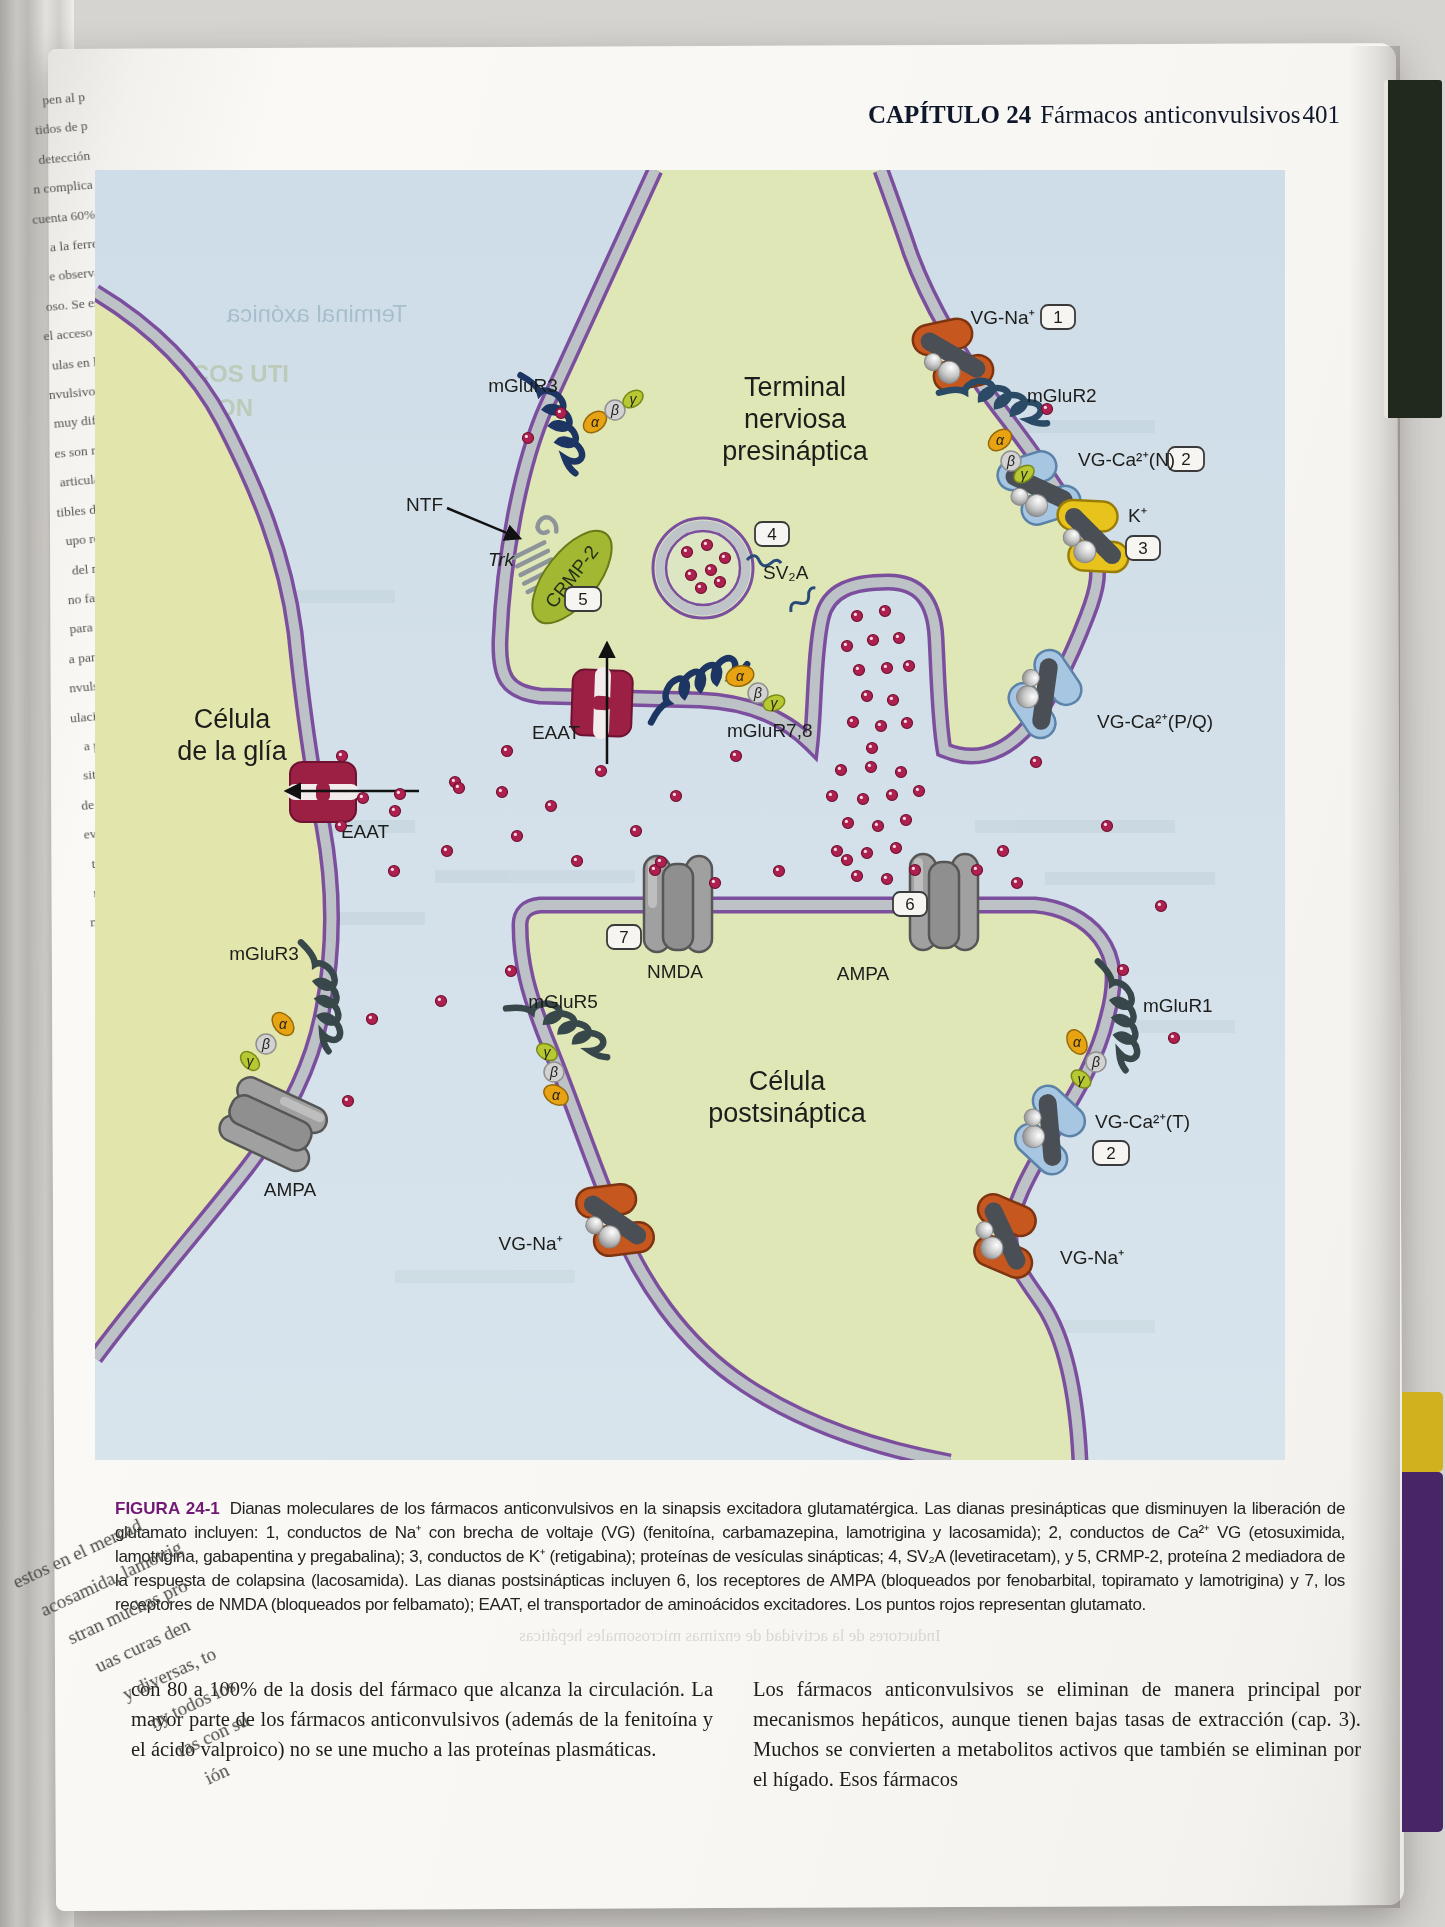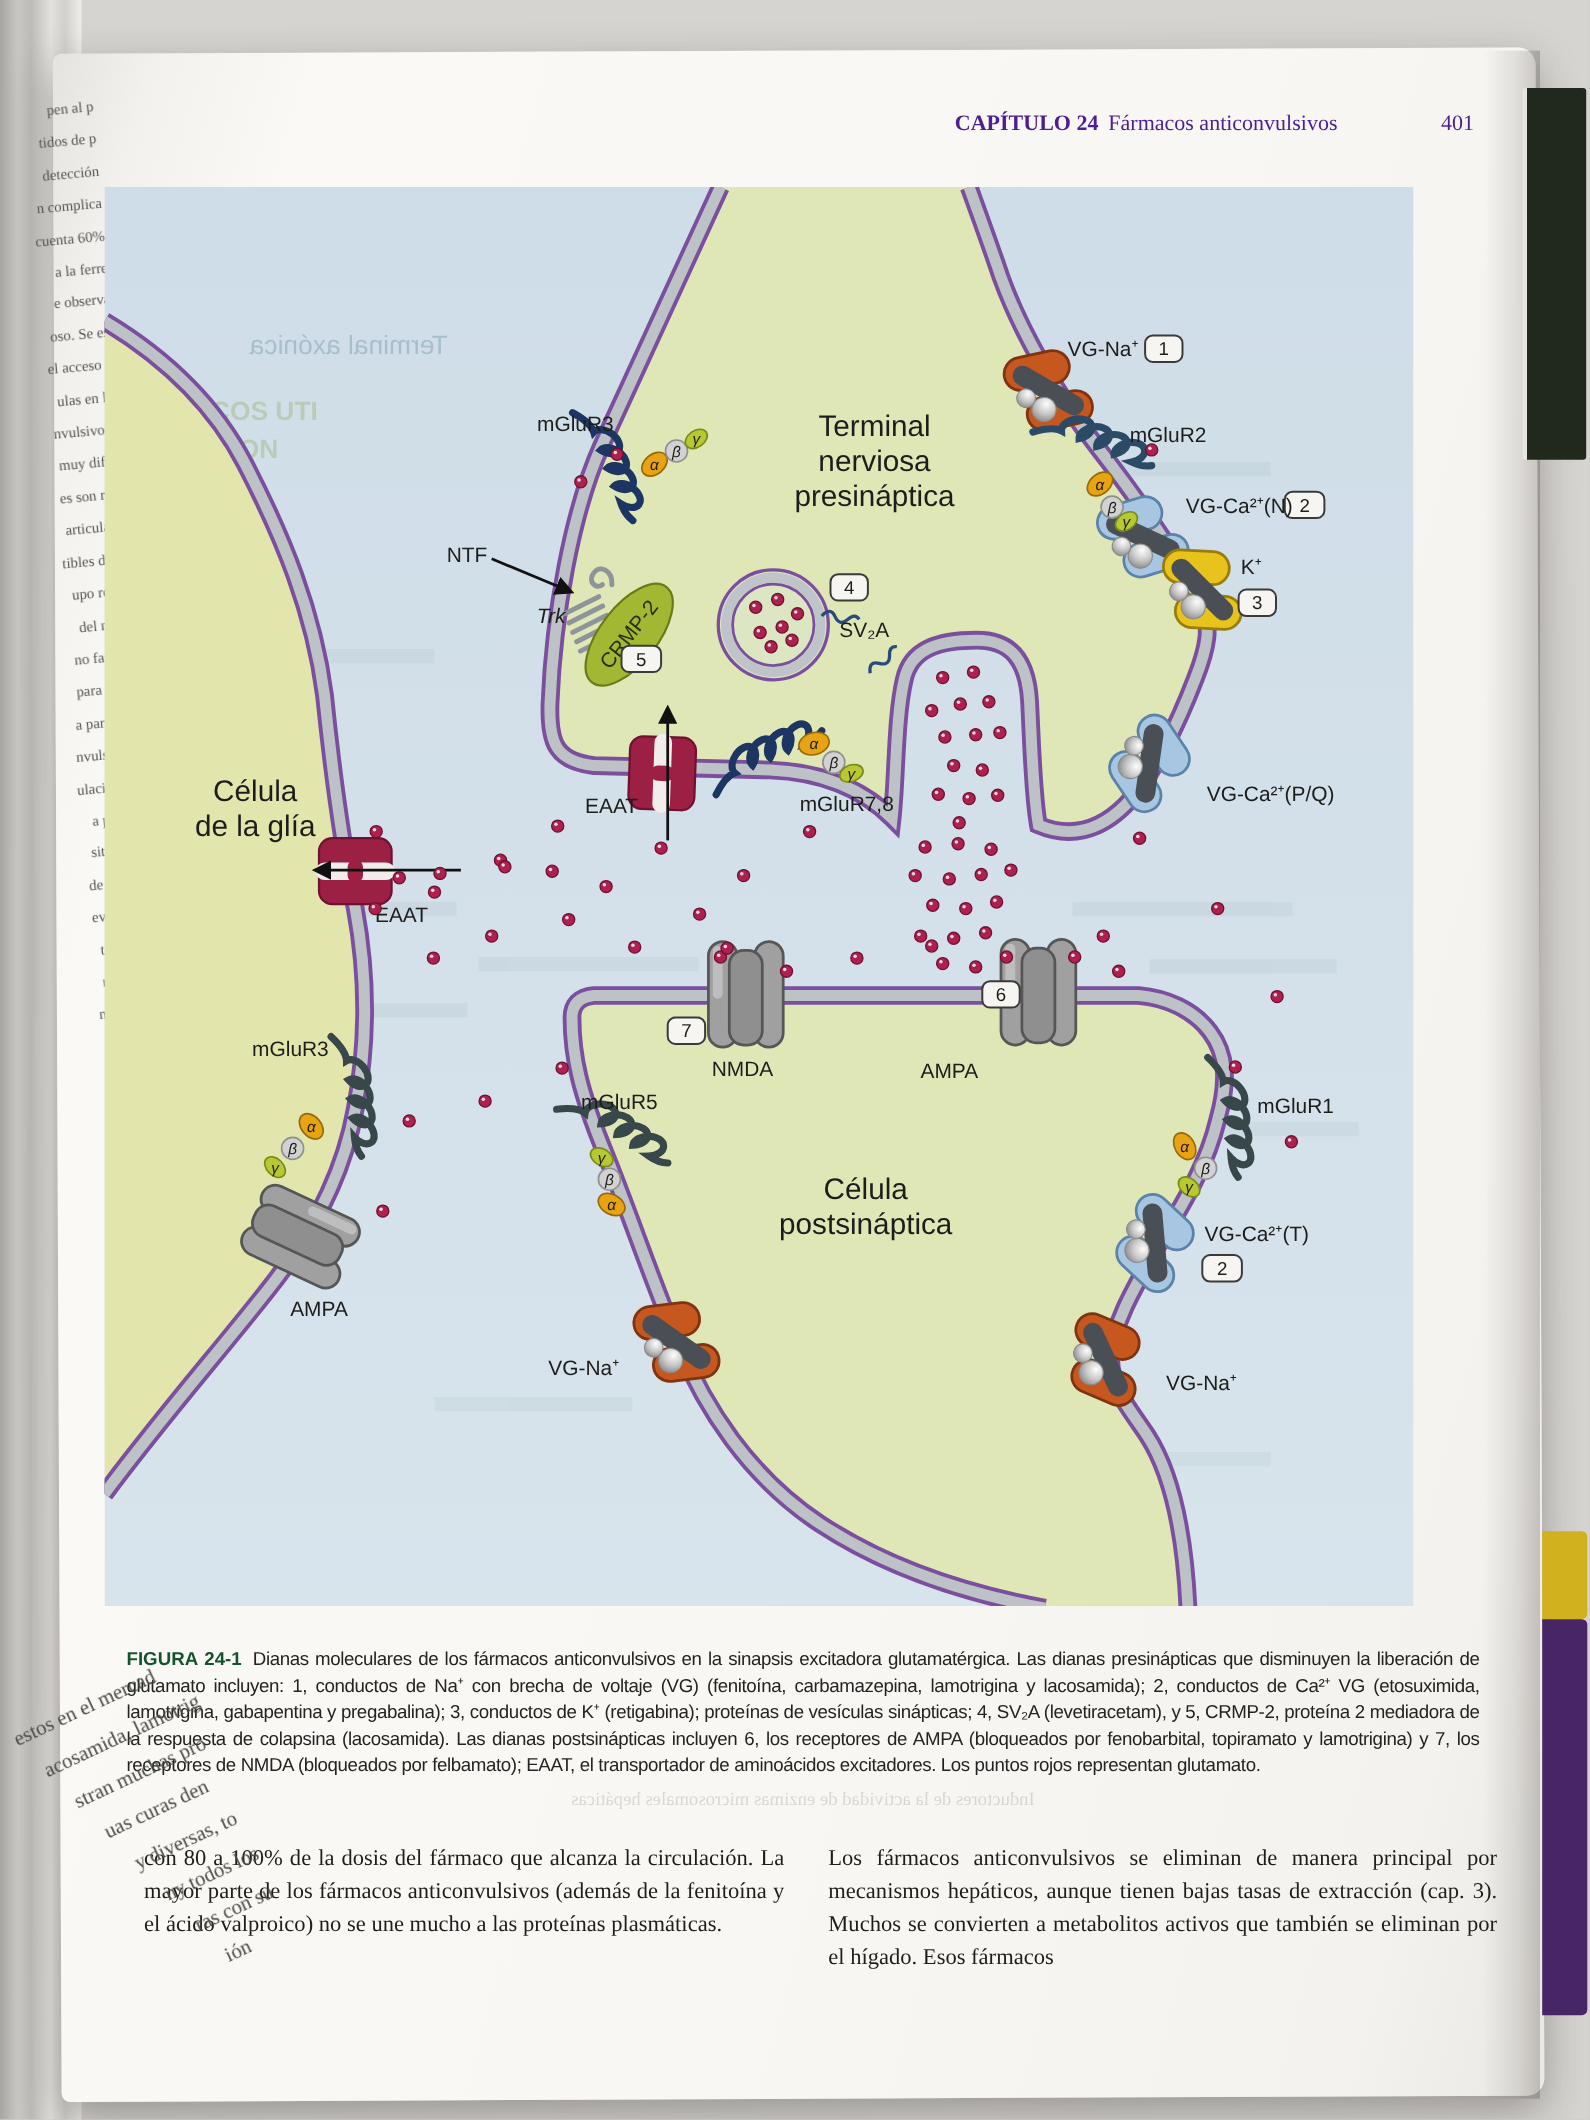--- a/index.html
+++ b/index.html
@@ -14,36 +14,36 @@
     transform:rotate(-0.25deg);}
   .right-shade{position:absolute;left:1348px;top:46px;width:52px;height:1862px;
     background:linear-gradient(90deg,rgba(0,0,0,0),rgba(90,80,70,.14) 60%,rgba(60,50,45,.25));pointer-events:none;}
   .cover-strip{position:absolute;left:1384px;top:80px;width:58px;height:338px;
     background:linear-gradient(90deg,#e7e5df 0 4px,#20291c 4px);border-radius:3px;}
   .tab{position:absolute;left:1402px;width:41px;border-radius:0 5px 5px 0;}
   .tab-yellow{top:1392px;height:80px;background:#d2b11f;}
   .tab-purple{top:1472px;height:360px;background:#472566;}
   
   .header{position:absolute;left:868px;top:101px;width:472px;display:flex;align-items:baseline;
-    font-family:"Liberation Serif",serif;font-size:20px;color:#4c1d95;}
+    font-family:"Liberation Serif",serif;font-size:25px;color:#0f172a;}
   .header .chap{font-weight:bold;margin-right:9px;}
   .header .pnum{margin-left:auto;text-align:center;}
   
   svg.diagram{position:absolute;left:95px;top:170px;display:block;}
   svg text{font-family:"Liberation Sans",sans-serif;fill:#1d1d1b;}
   .lbl{font-size:19px;}
   .lbl-big{font-size:27px;}
   .lbl-it{font-style:italic;}
   .numtxt{font-size:17px;}
   .gk{font-size:14px;font-style:italic;}
   .ghostcap{font-size:24px;font-weight:bold;fill:#8a9a40;opacity:.28;}
   
   .caption{position:absolute;left:115px;top:1480px;width:1230px;
     font-size:17px;line-height:24px;letter-spacing:-0.35px;color:#232321;text-align:justify;}
-  .caption .figlabel{font-weight:bold;color:#14532d;margin-right:10px;letter-spacing:0;}
+  .caption .figlabel{font-weight:bold;color:#701a75;margin-right:10px;letter-spacing:0;}
   .ghost-caption{position:absolute;left:110px;top:1626px;width:1240px;text-align:center;
     transform:scaleX(-1);opacity:.2;color:#5c5c58;font-family:"Liberation Serif",serif;
     font-size:17px;filter:blur(.4px);}
   .col{position:absolute;top:1658px;margin:16px;font-family:"Liberation Serif",serif;
     font-size:20.5px;line-height:30px;color:#1d1d1b;text-align:justify;}
   .col.left{left:115px;width:582px;}
   .col.right{left:737px;width:608px;}
   
   .margin-frags{position:absolute;left:-8px;top:90px;width:92px;transform:rotate(-5deg);
     transform-origin:top left;text-align:right;font-family:"Liberation Serif",serif;

